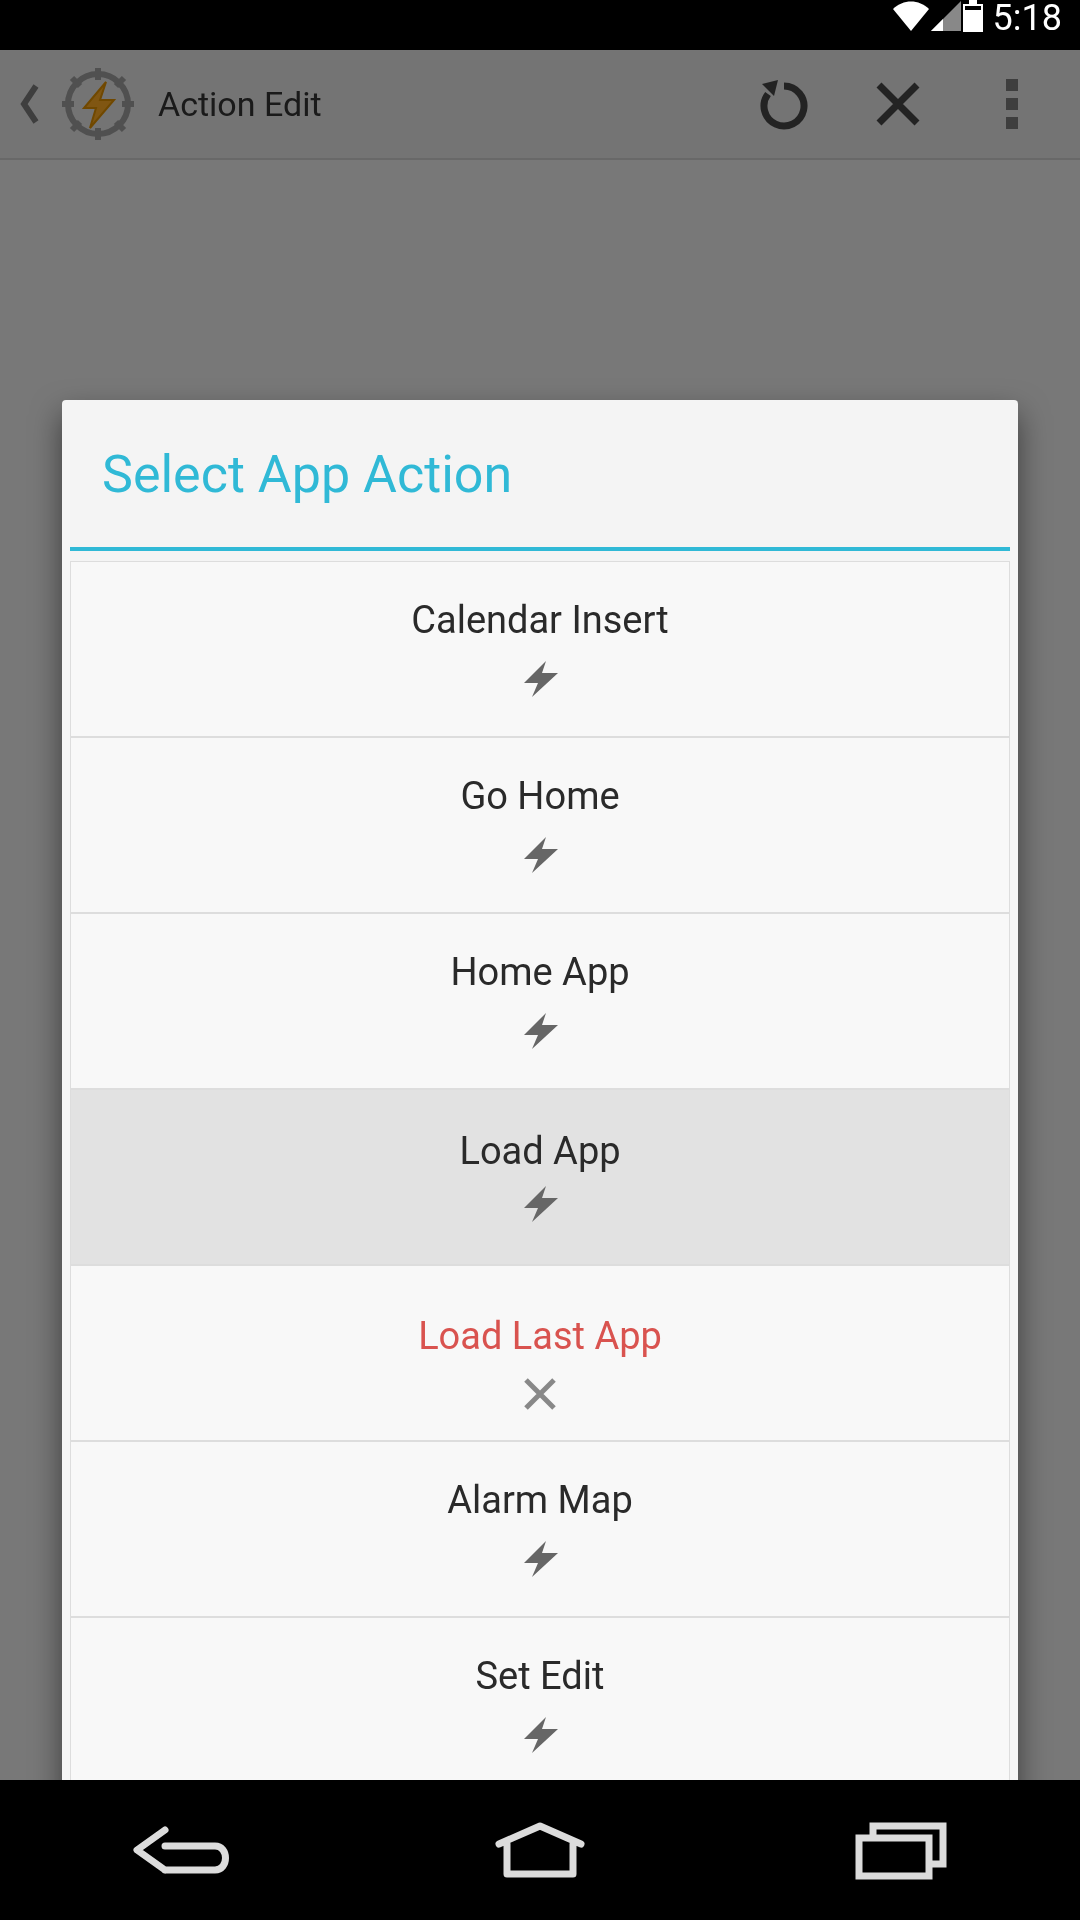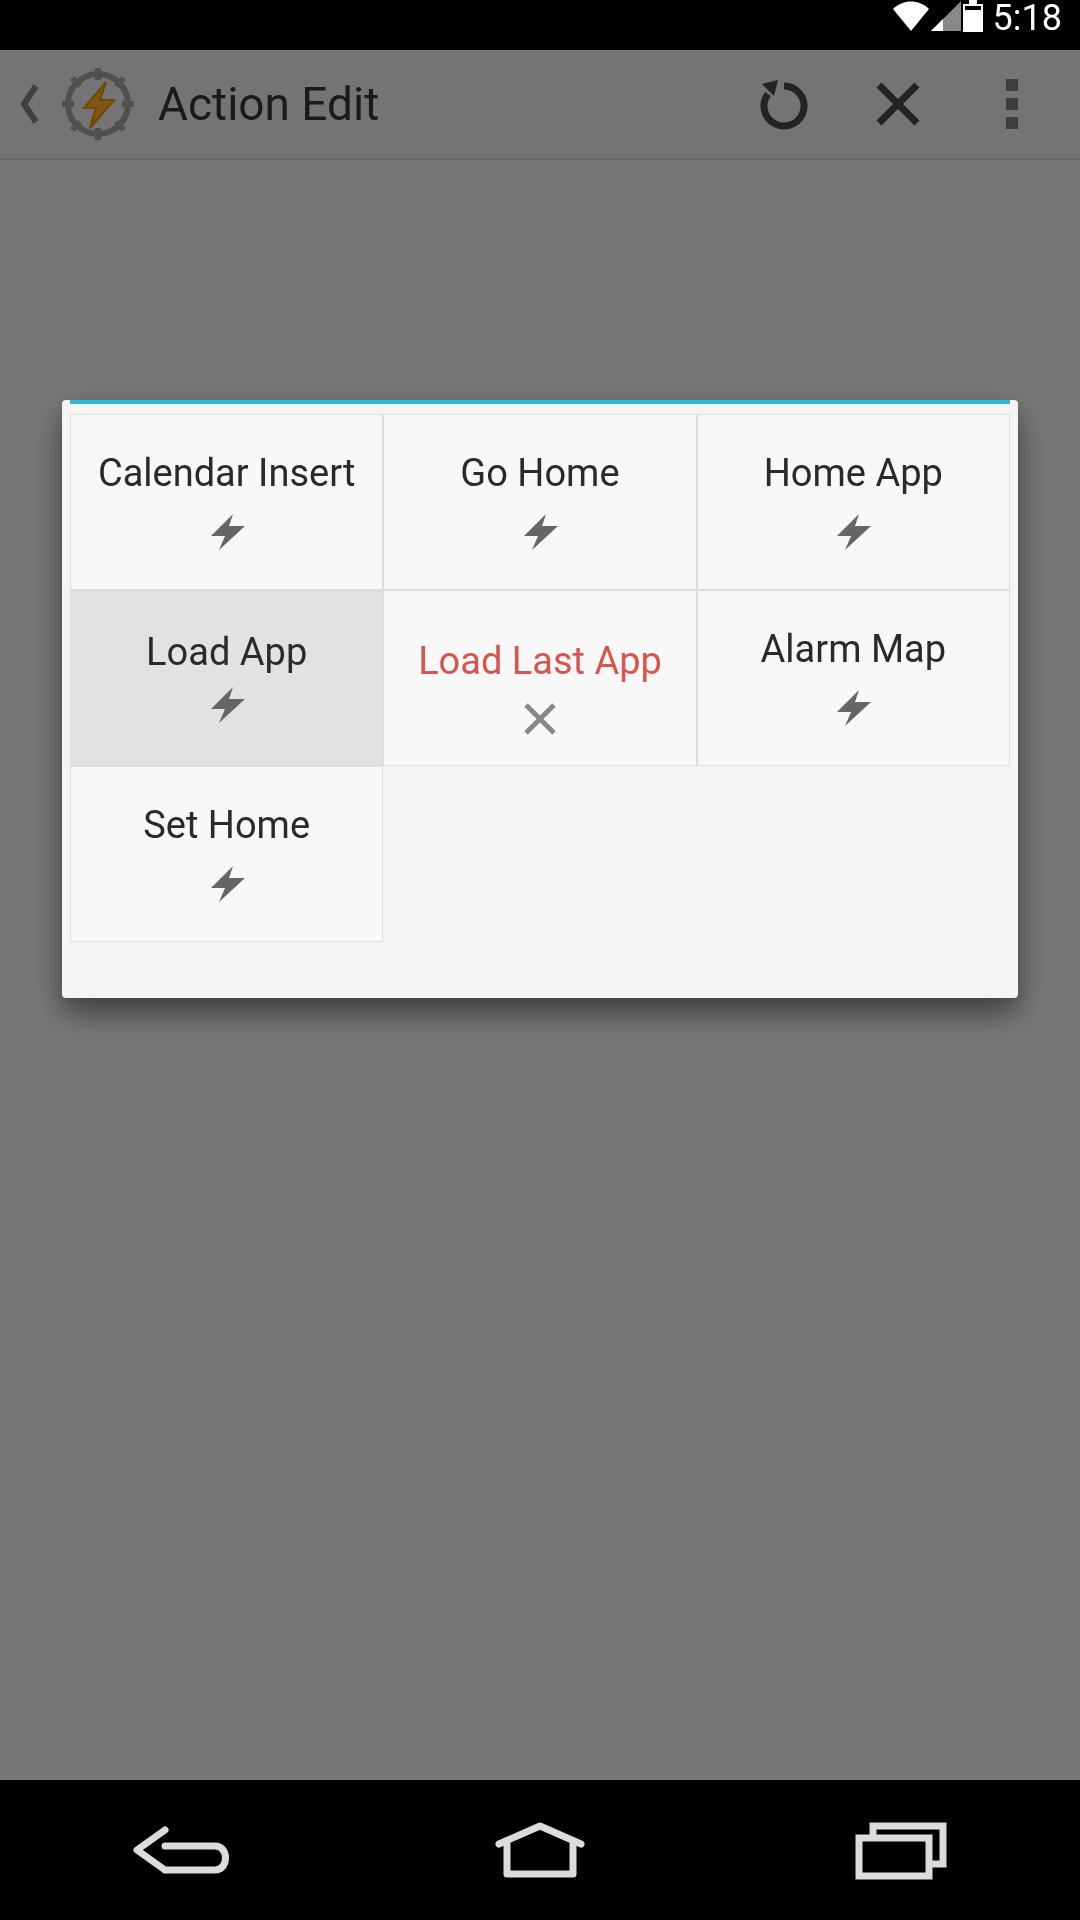--- a/index.html
+++ b/index.html
@@ -12,33 +12,33 @@
   .status-bar .wifi, .status-bar .signal, .status-bar .battery { display: inline-block; }
   .status-bar .time { color: #fff; font-size: 36px; font-weight: 400; margin-left: 8px; }
   
   
   .app-area { position: absolute; top: 50px; left: 0; right: 0; bottom: 140px; background: #e6e6e6; }
   
   
   .app-bar { height: 110px; background: #dedede; border-bottom: 2px solid #c8c8c8; display: flex; align-items: center; padding: 0 18px; gap: 14px; }
   .app-bar .back-chevron { width: 24px; height: 60px; display: flex; align-items: center; color: #555; }
   .app-bar .tasker-logo { width: 84px; height: 84px; }
-  .app-bar .title { font-size: 46px; color: #333; flex: 0 0 auto; margin-left: 4px; }
+  .app-bar .title { font-size: 34px; color: #333; flex: 0 0 auto; margin-left: 4px; }
   .app-bar .spacer { flex: 1; }
   .app-bar .icon-btn { width: 100px; height: 100px; display: flex; align-items: center; justify-content: center; color: #444; }
   
   
   .overlay { position: absolute; inset: 0; background: rgba(0,0,0,0.48); }
   
   
   .dialog { position: absolute; left: 62px; right: 62px; top: 350px; background: #f4f4f4; border-radius: 4px; box-shadow: 0 14px 30px rgba(0,0,0,0.5); padding-bottom: 56px; }
   .dialog-title { color: #30b9d6; font-size: 52px; font-weight: 400; padding: 44px 40px 42px; }
   .dialog-divider { height: 4px; background: #30b9d6; margin: 0 8px; }
   
-  .grid { display: grid; grid-template-columns: 1fr 1fr 1fr; padding: 10px 8px 0; }
+  .grid { display: grid; grid-template-columns: 1fr; padding: 10px 8px 0; }
   .tile { height: 176px; border: 1px solid #ddd; background: #f8f8f8; display: flex; flex-direction: column; align-items: center; justify-content: center; gap: 16px; padding: 8px; text-align: center; }
   .tile.selected { background: #e2e2e2; gap: 11px; }
   .tile-label { font-size: 38px; color: #2a2a2a; line-height: 1.15; }
   .tile-label.warn { color: #d9534f; margin-top: 23px; }
   .tile-icon { width: 56px; height: 40px; display: flex; align-items: center; justify-content: center; }
   .tile-icon svg { width: 56px; height: 40px; }
   
   
   .nav-bar { position: absolute; bottom: 0; left: 0; right: 0; height: 140px; background: #000; display: flex; align-items: center; justify-content: space-around; }
   .nav-btn { width: 200px; height: 100px; display: flex; align-items: center; justify-content: center; color: #dcdcdc; }
@@ -104,20 +104,21 @@
             <rect x="0" y="0" width="12" height="12" fill="#777"></rect>
             <rect x="0" y="19" width="12" height="12" fill="#777"></rect>
             <rect x="0" y="38" width="12" height="12" fill="#777"></rect>
           </svg>
       </div>
     </div>
 
     <div class="overlay"></div>
 
     <div class="dialog">
+      <div class="dialog-title">Select App Action</div>
       <div class="dialog-divider"></div>
       <div class="grid" id="tile-grid">
           <div class="tile">
             <div class="tile-label">Calendar Insert</div>
             <div class="tile-icon">
               <svg viewBox="0 0 56 40">
                 <path d="M34 2 L12 24 L26 24 L20 38 L46 14 L30 14 Z" fill="#666"></path>
               </svg>
             </div>
           </div>
@@ -155,21 +156,21 @@
           </div>
           <div class="tile">
             <div class="tile-label">Alarm Map</div>
             <div class="tile-icon">
               <svg viewBox="0 0 56 40">
                 <path d="M34 2 L12 24 L26 24 L20 38 L46 14 L30 14 Z" fill="#666"></path>
               </svg>
             </div>
           </div>
           <div class="tile">
-            <div class="tile-label">Set Home</div>
+            <div class="tile-label">Set Edit</div>
             <div class="tile-icon">
               <svg viewBox="0 0 56 40">
                 <path d="M34 2 L12 24 L26 24 L20 38 L46 14 L30 14 Z" fill="#666"></path>
               </svg>
             </div>
           </div>
         </div>
     </div>
   </div>
 

